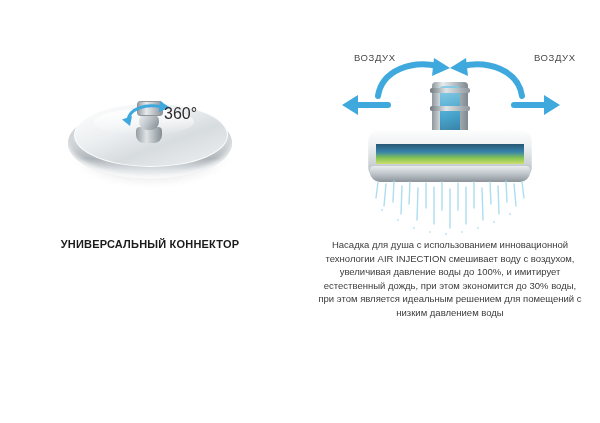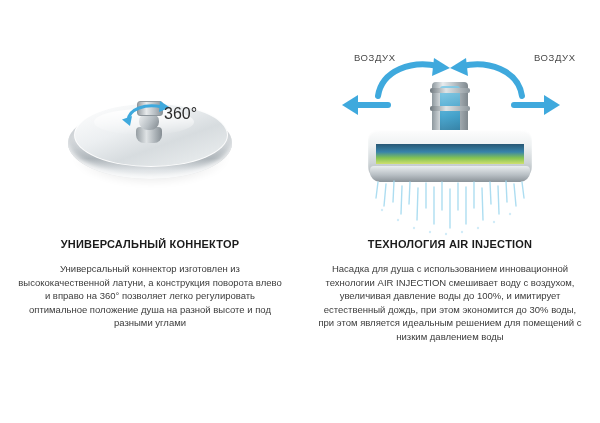--- a/index.html
+++ b/index.html
@@ -33,21 +33,21 @@
     position: absolute;
     left: 18px;
     width: 264px;
     text-align: center;
   }
   .caption-title {
     font-size: 11px;
     font-weight: bold;
     color: #1b1b1b;
     letter-spacing: 0.2px;
-    margin-bottom: 12px;
+    margin-bottom: 0;
   }
   .caption-body {
     font-size: 9.5px;
     line-height: 13.5px;
     color: #3b3b3b;
   }
   .caption-left { top: 238px; }
   .caption-right { top: 238px; }
 
   
@@ -253,21 +253,20 @@
           <path d="M8 22 C8 10, 26 4, 42 8" fill="none" stroke="#3fa9dd" stroke-width="3" stroke-linecap="round"></path>
           <path d="M40 2 L50 8.5 L39 13 Z" fill="#3fa9dd"></path>
           <path d="M10 27 L2 20.5 L12 17 Z" fill="#3fa9dd"></path>
         </svg>
       </div>
       <div class="label-360">360°</div>
     </div>
 
     <div class="caption caption-left">
       <div class="caption-title">УНИВЕРСАЛЬНЫЙ КОННЕКТОР</div>
-      <div class="caption-body">Универсальный коннектор изготовлен из высококачественной латуни, а конструкция поворота влево и вправо на 360° позволяет легко регулировать оптимальное положение душа на разной высоте и под разными углами</div>
     </div>
   </div>
 
   <div class="panel panel-right"></div>
 
   <div class="air-label air-label-left">ВОЗДУХ</div>
   <div class="air-label air-label-right">ВОЗДУХ</div>
 
   <svg style="position:absolute;left:360px;top:56px;" width="180" height="46" viewBox="0 0 180 46">
     <path d="M18 40 C22 14, 52 4, 78 10" fill="none" stroke="#3fa9dd" stroke-width="6" stroke-linecap="round"></path>
@@ -324,17 +323,16 @@
             <circle cx="90" cy="52" r="1.2"></circle>
           <circle cx="106" cy="48" r="1.2"></circle>
             <circle cx="122" cy="42" r="1.2"></circle>
           <circle cx="138" cy="34" r="1.2"></circle>
         </g>
       </svg>
     </div>
   </div>
 
   <div class="caption caption-right" style="left:318px;">
-    <div class="caption-title">ТЕХНОЛОГИЯ AIR INJECTION</div>
     <div class="caption-body">Насадка для душа с использованием инновационной технологии AIR INJECTION смешивает воду с воздухом, увеличивая давление воды до 100%, и имитирует естественный дождь, при этом экономится до 30% воды, при этом является идеальным решением для помещений с низким давлением воды</div>
   </div>
 
 </div>
 
 </body></html>

